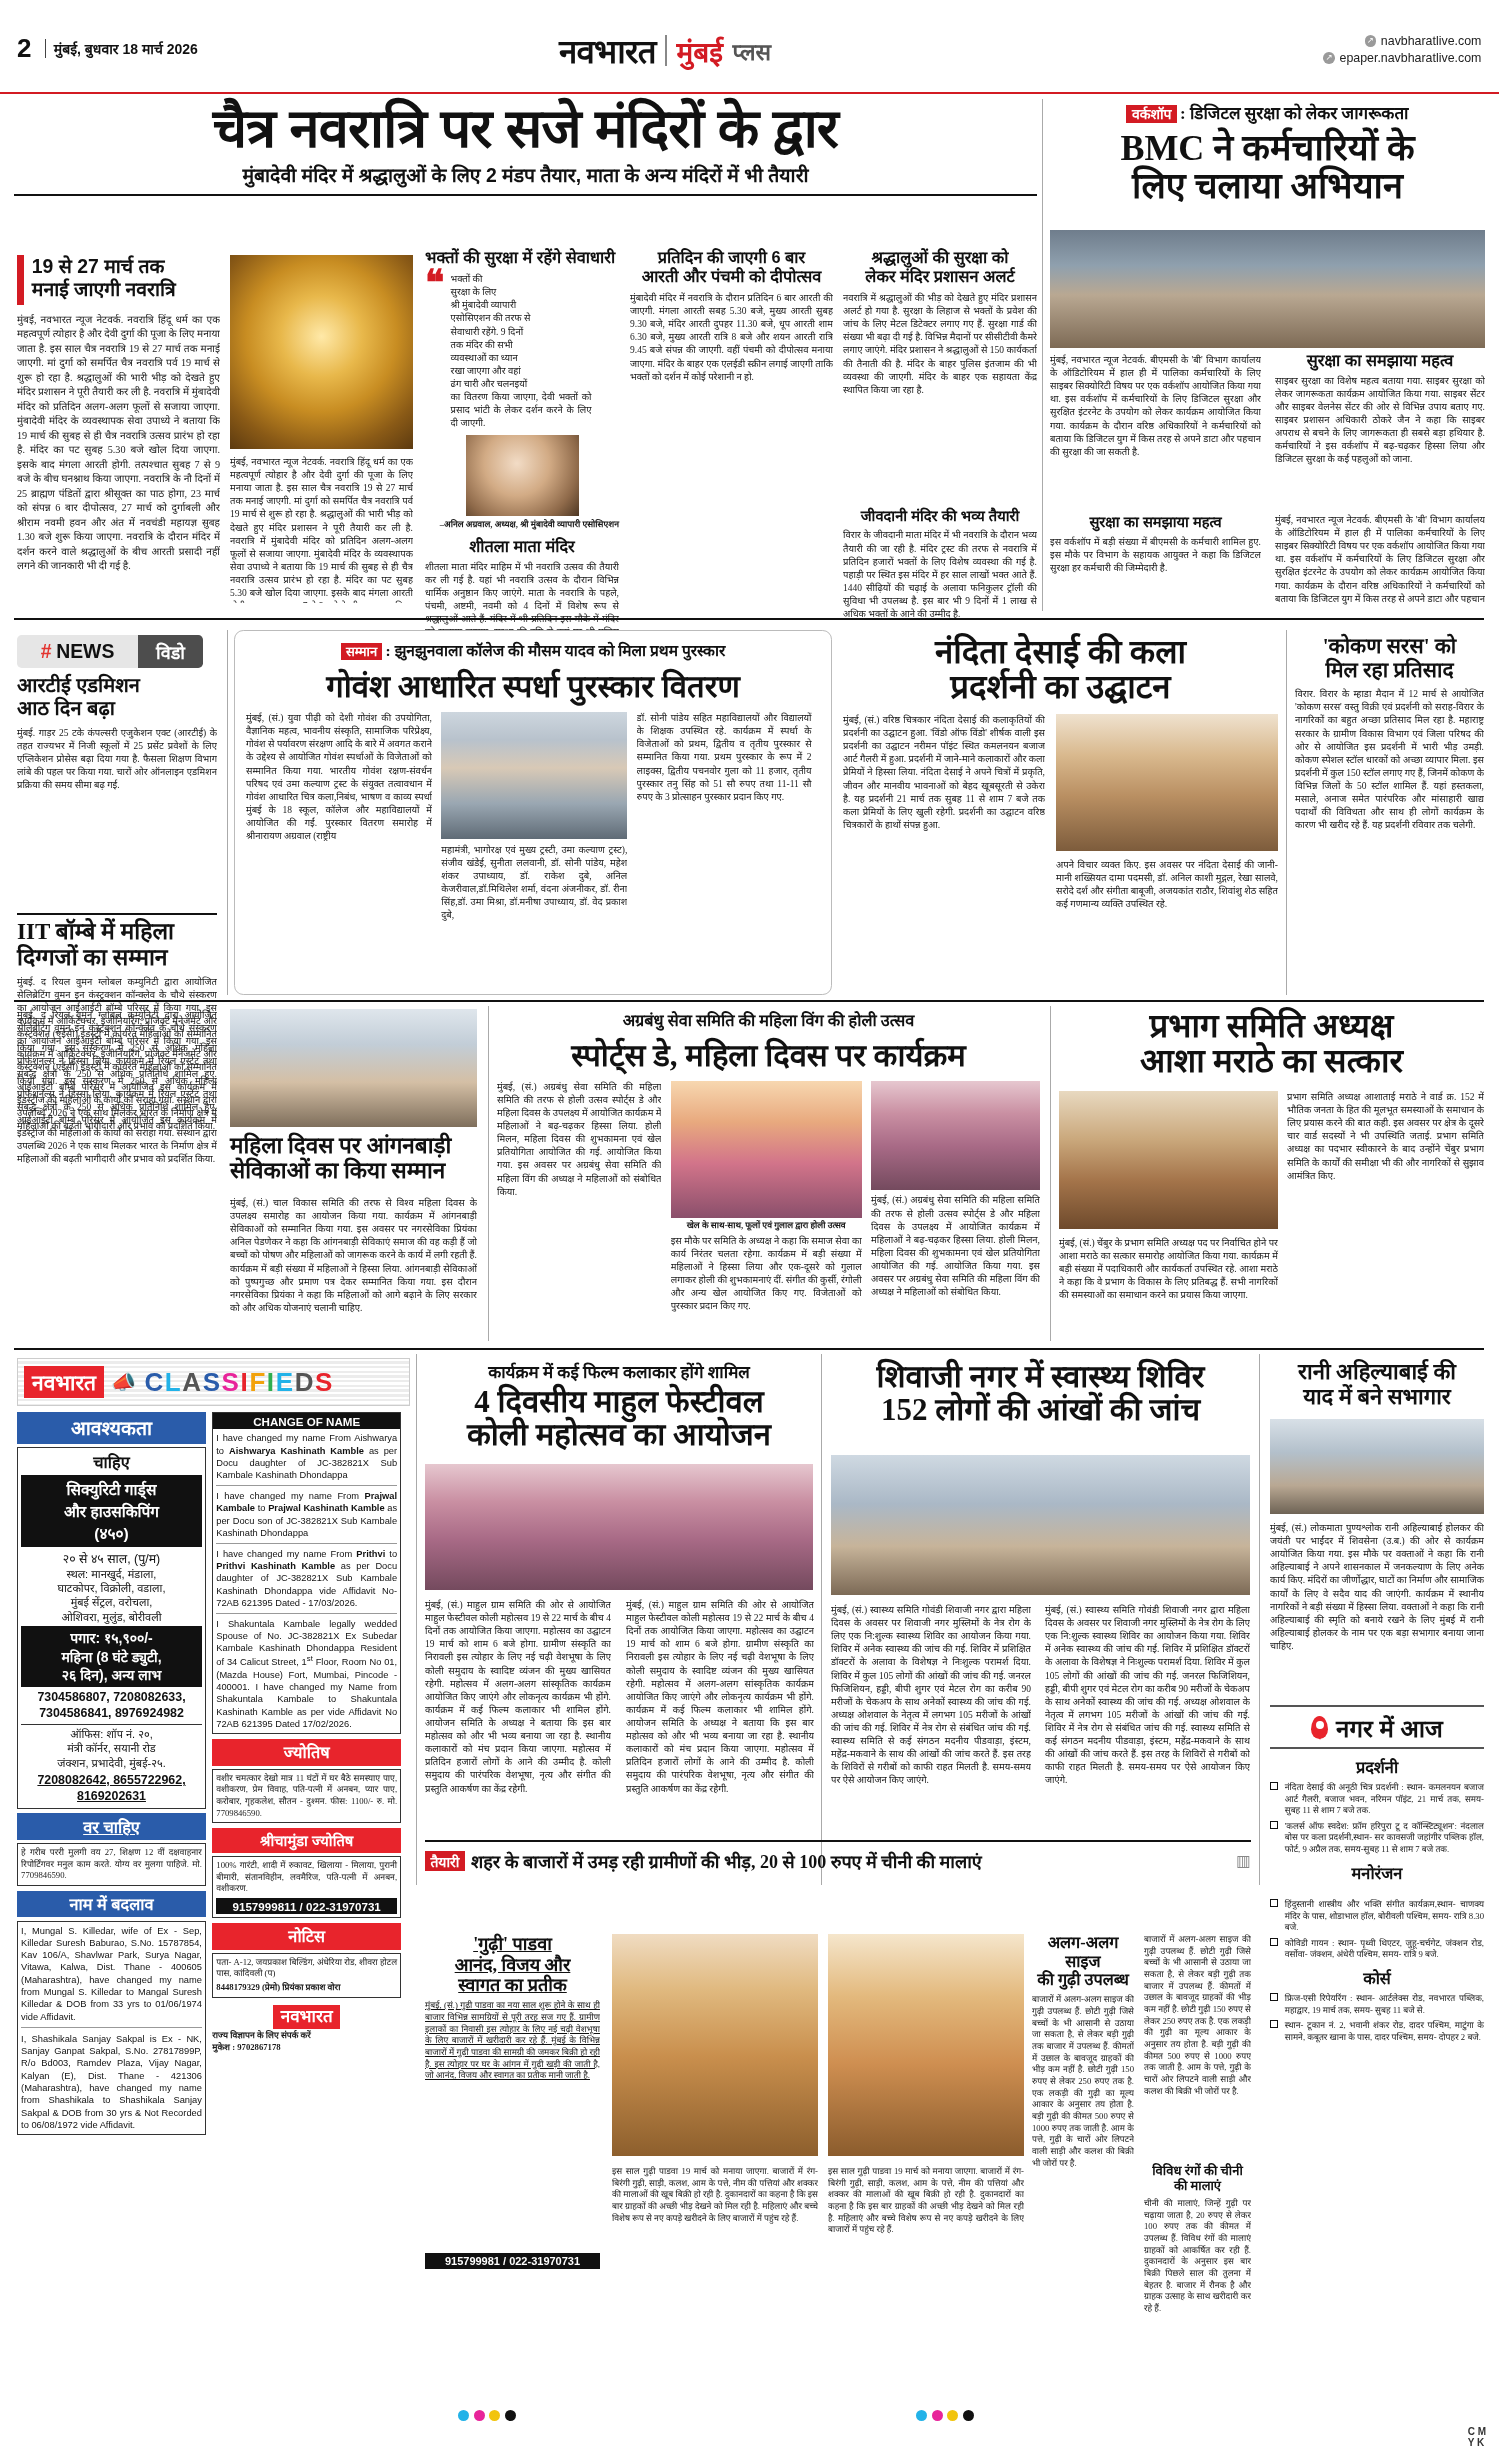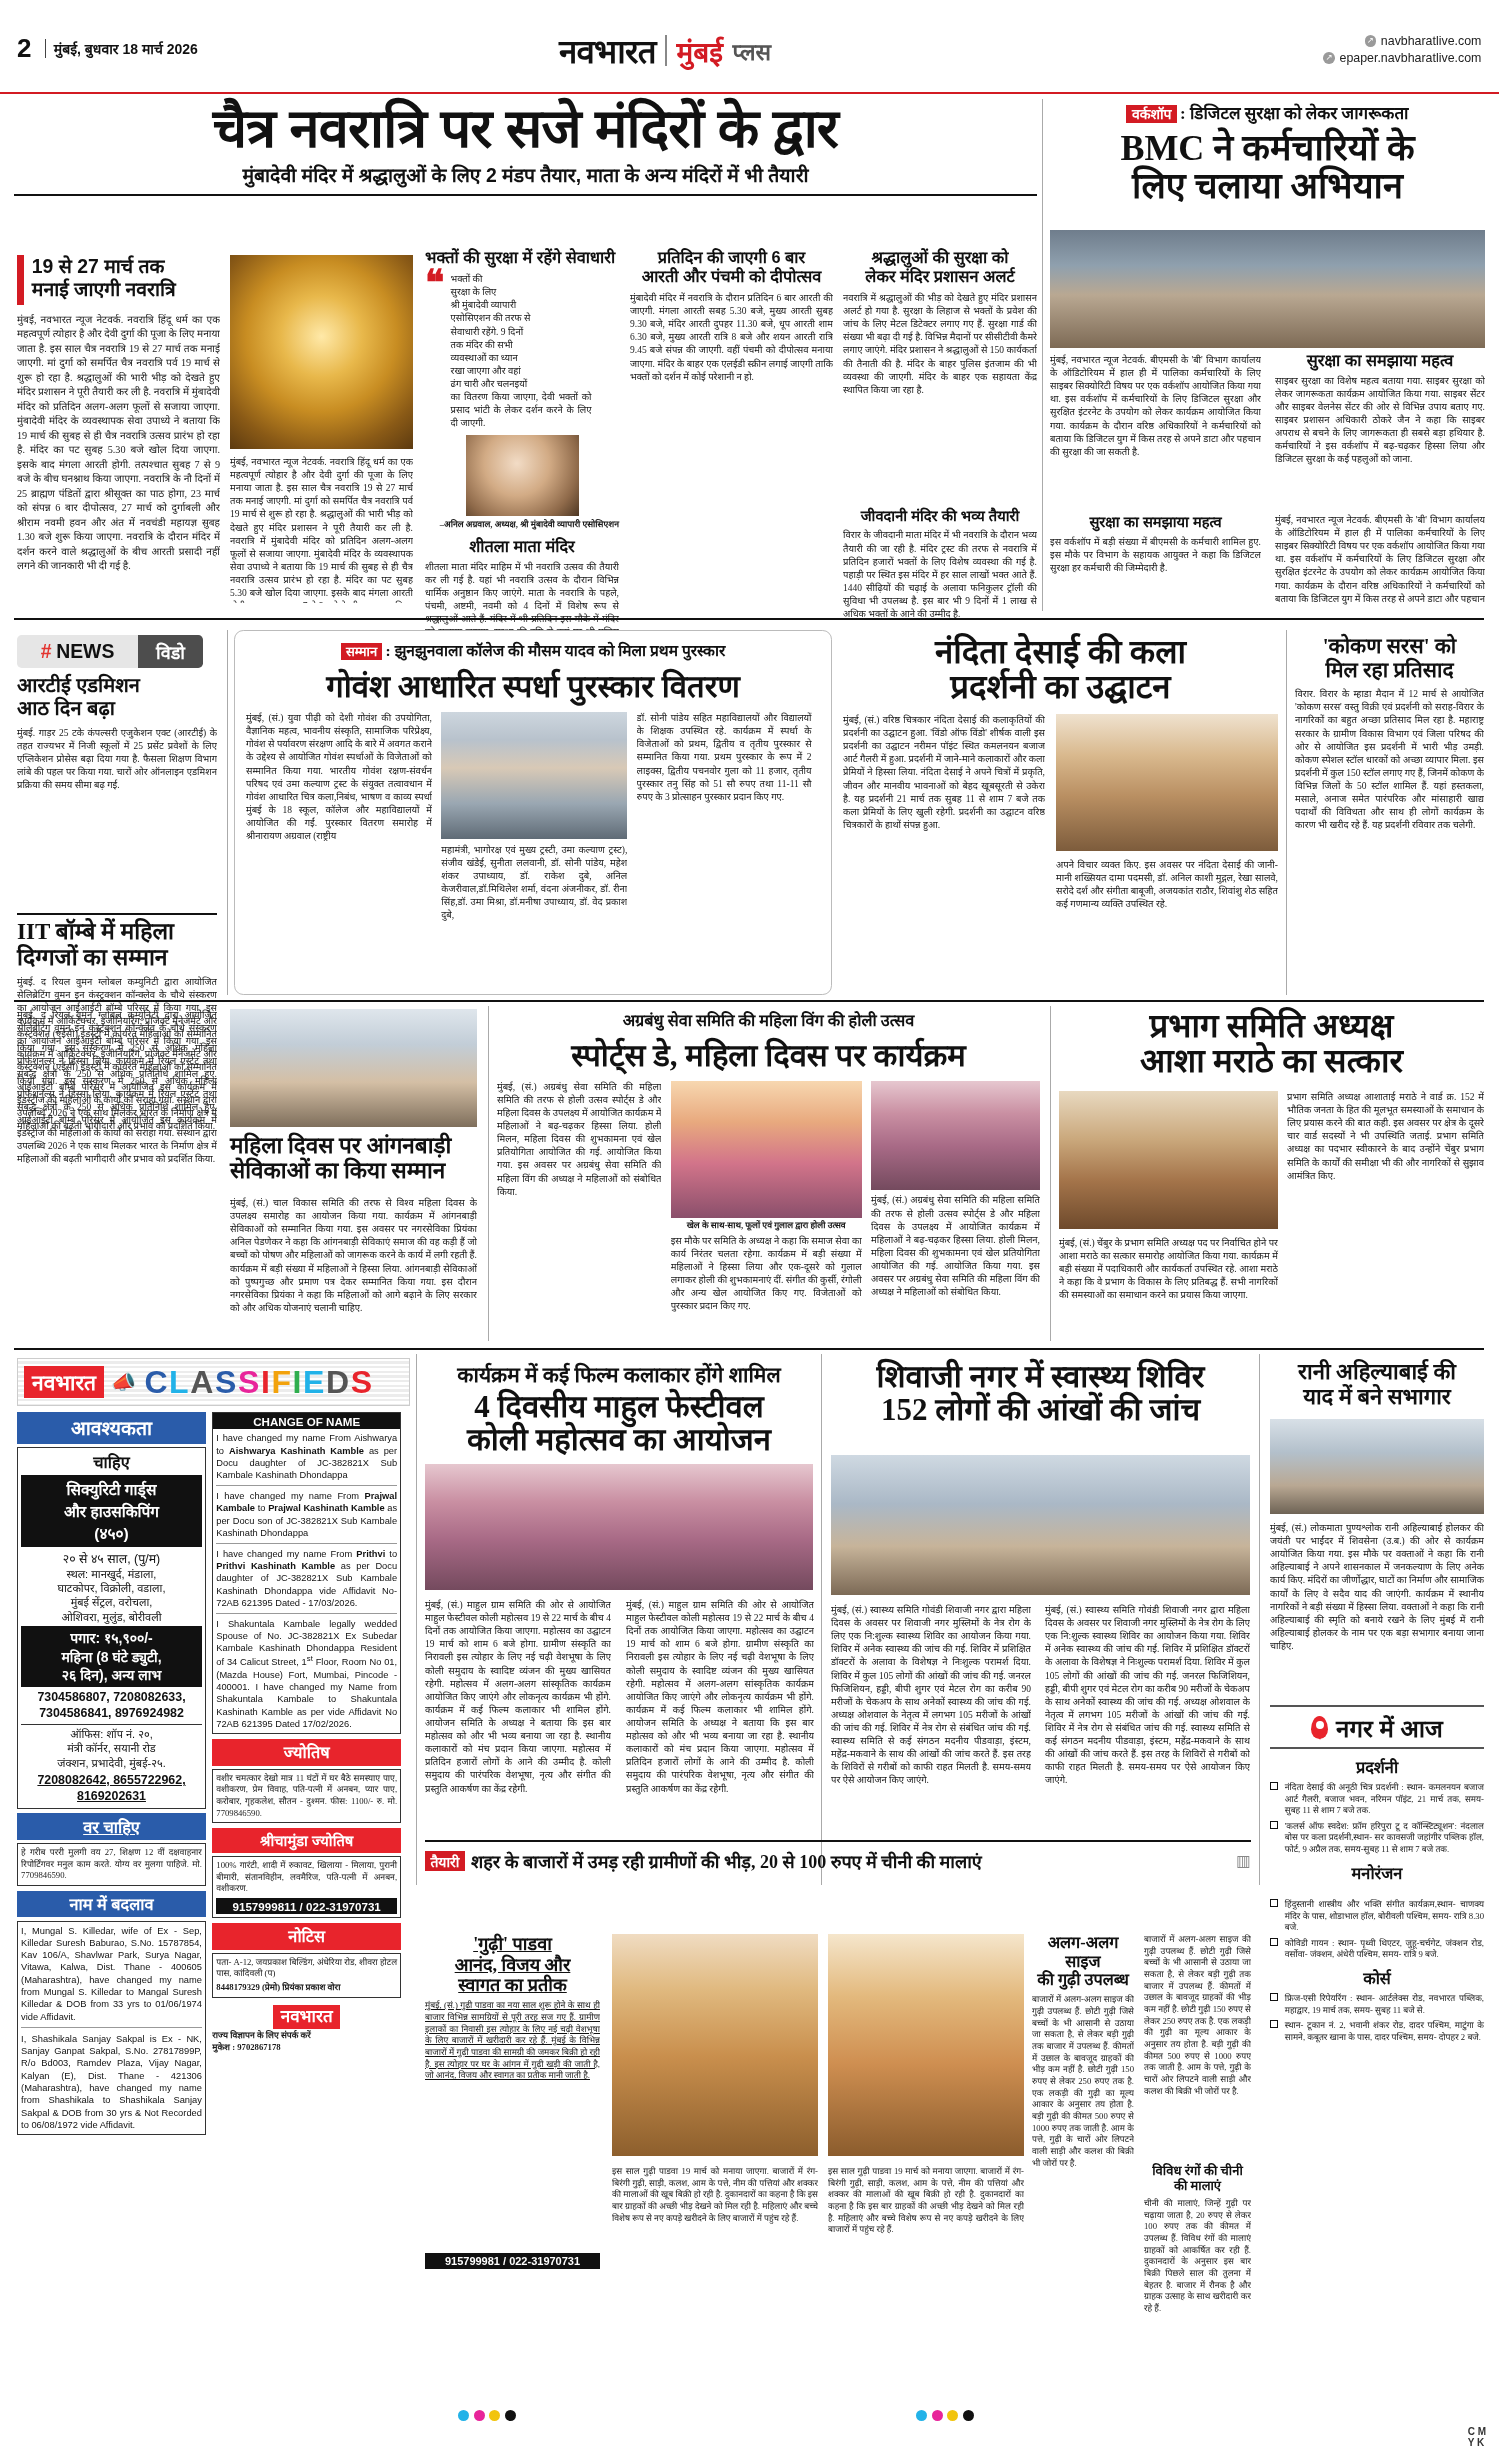--- a/index.html
+++ b/index.html
@@ -124,21 +124,21 @@
                   gap: 4.7px; font-size: 19.4px; }
   .newsbadge .a .hash { color: #e3342f; }
   .newsbadge .b { width: 65px; background: #4d4d4d; color: #fff; display: flex; align-items: center;
                   justify-content: center; font-size: 18px; }
 
   
   .cls-hdr { height: 48px; background: repeating-linear-gradient(180deg,#fff 0 2.3px,#ececec 2.3px 4.7px);
              display: flex; align-items: center; gap: 7.8px; padding: 0 6.2px; border: 0.8px solid #ccc; }
   .cls-nav { background: #e8242c; color: #fff; font-family: "Liberation Sans", sans-serif;
              font-weight: bold; font-size: 21px; padding: 2.3px 7.8px; }
-  .cls-word { font-family: "Liberation Sans", sans-serif; font-weight: bold; font-size: 32px; letter-spacing: 1.6px; }
+  .cls-word { font-family: "Liberation Sans", sans-serif; font-weight: bold; font-size: 26px; letter-spacing: 1.6px; }
   .blue-band { background: #2a5caa; color: #fff; text-align: center;
                font-family: "Liberation Sans", sans-serif; font-weight: bold; font-size: 19.4px; padding: 2.3px; }
   .red-band { background: #e8242c; color: #fff; text-align: center;
               font-family: "Liberation Sans", sans-serif; font-weight: bold; font-size: 19.4px; padding: 2.3px; }
   .blk-band { background: #111; color: #fff; text-align: center;
               font-family: "Liberation Sans", sans-serif; font-weight: bold; font-size: 11.6px; padding: 1.6px; }
   .inv { background: #111; color: #fff; }
   .cls-box { border: 0.8px solid #333; }
   .eng { font-family: "Liberation Sans", sans-serif; font-size: 9.3px; line-height: 1.32; text-align: justify; }
   .eng b { font-weight: bold; }
@@ -435,21 +435,21 @@
           <div class="bodytext xs" style="white-space:pre-line;margin-top:3.1px;font-weight:bold;">राज्य विज्ञापन के लिए संपर्क करें
 मुकेश : 9702867178</div>
         </div>
       </div>
     </div>
   </div>
 
   <div style="position:absolute;left:416px;top:1354px;width:0.8px;height:531px;background:#aaa;"></div>
 
   <div style="position:absolute;left:425px;top:1360px;width:388px;">
-    <div class="hdr-serif" style="font-size:21px;text-align:center;">कार्यक्रम में कई फिल्म कलाकार होंगे शामिल</div>
+    <div class="hdr-serif" style="font-size:17px;text-align:center;">कार्यक्रम में कई फिल्म कलाकार होंगे शामिल</div>
     <div class="hdr-serif" style="font-size:31px;line-height:1.08;text-align:center;margin-top:1.6px;white-space:pre-line;">4 दिवसीय माहुल फेस्टीवल
 कोली महोत्सव का आयोजन</div>
   </div>
   <div class="photo ph-women" style="position:absolute;left:425px;top:1464px;width:388px;height:126px;"></div>
   <div class="bodytext sm" style="position:absolute;left:425px;top:1599px;width:186px;height:279px;overflow:hidden;">मुंबई, (सं.) माहुल ग्राम समिति की ओर से आयोजित माहुल फेस्टीवल कोली महोत्सव 19 से 22 मार्च के बीच 4 दिनों तक आयोजित किया जाएगा. महोत्सव का उद्घाटन 19 मार्च को शाम 6 बजे होगा. ग्रामीण संस्कृति का निरावली इस त्योहार के लिए नई चढ़ी वेशभूषा के लिए कोली समुदाय के स्वादिष्ट व्यंजन की मुख्य खासियत रहेगी. महोत्सव में अलग-अलग सांस्कृतिक कार्यक्रम आयोजित किए जाएंगे और लोकनृत्य कार्यक्रम भी होंगे. कार्यक्रम में कई फिल्म कलाकार भी शामिल होंगे. आयोजन समिति के अध्यक्ष ने बताया कि इस बार महोत्सव को और भी भव्य बनाया जा रहा है. स्थानीय कलाकारों को मंच प्रदान किया जाएगा. महोत्सव में प्रतिदिन हजारों लोगों के आने की उम्मीद है. कोली समुदाय की पारंपरिक वेशभूषा, नृत्य और संगीत की प्रस्तुति आकर्षण का केंद्र रहेगी.</div>
   <div class="bodytext sm" style="position:absolute;left:626px;top:1599px;width:188px;height:279px;overflow:hidden;">मुंबई, (सं.) माहुल ग्राम समिति की ओर से आयोजित माहुल फेस्टीवल कोली महोत्सव 19 से 22 मार्च के बीच 4 दिनों तक आयोजित किया जाएगा. महोत्सव का उद्घाटन 19 मार्च को शाम 6 बजे होगा. ग्रामीण संस्कृति का निरावली इस त्योहार के लिए नई चढ़ी वेशभूषा के लिए कोली समुदाय के स्वादिष्ट व्यंजन की मुख्य खासियत रहेगी. महोत्सव में अलग-अलग सांस्कृतिक कार्यक्रम आयोजित किए जाएंगे और लोकनृत्य कार्यक्रम भी होंगे. कार्यक्रम में कई फिल्म कलाकार भी शामिल होंगे. आयोजन समिति के अध्यक्ष ने बताया कि इस बार महोत्सव को और भी भव्य बनाया जा रहा है. स्थानीय कलाकारों को मंच प्रदान किया जाएगा. महोत्सव में प्रतिदिन हजारों लोगों के आने की उम्मीद है. कोली समुदाय की पारंपरिक वेशभूषा, नृत्य और संगीत की प्रस्तुति आकर्षण का केंद्र रहेगी.</div>
 
   <div style="position:absolute;left:821px;top:1354px;width:0.8px;height:531px;background:#aaa;"></div>
 
   <div style="position:absolute;left:831px;top:1360px;width:419px;">

